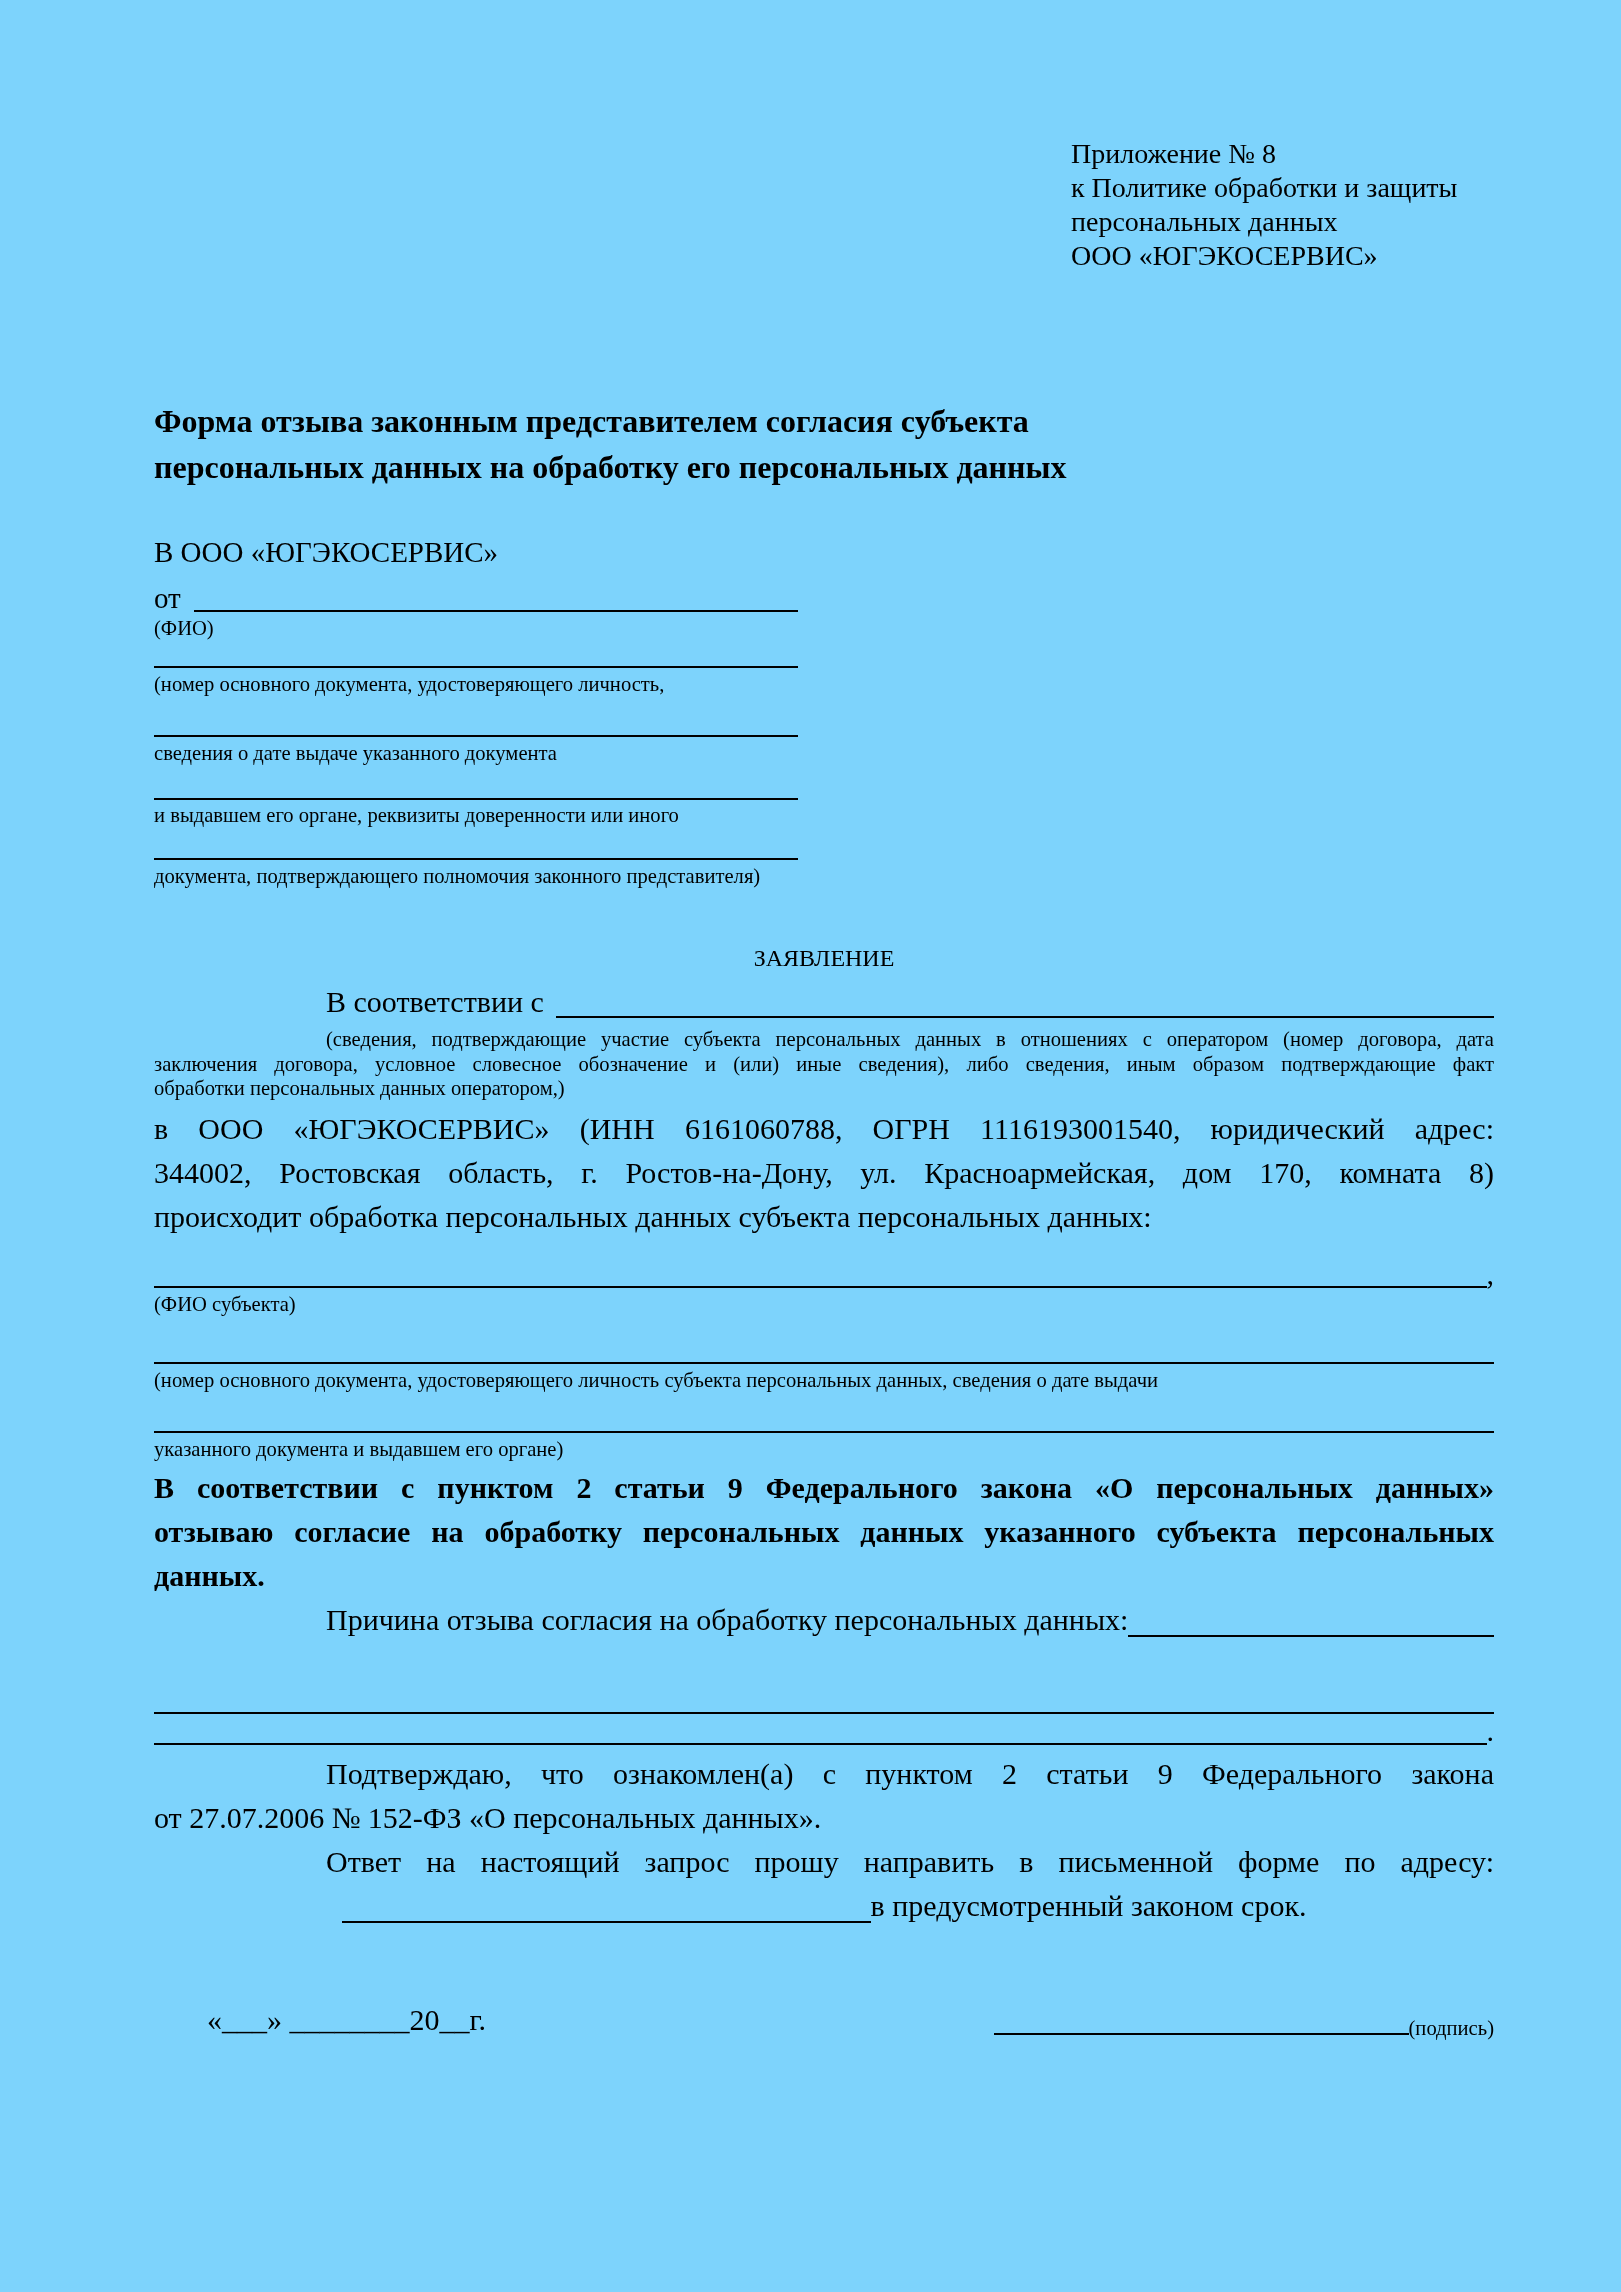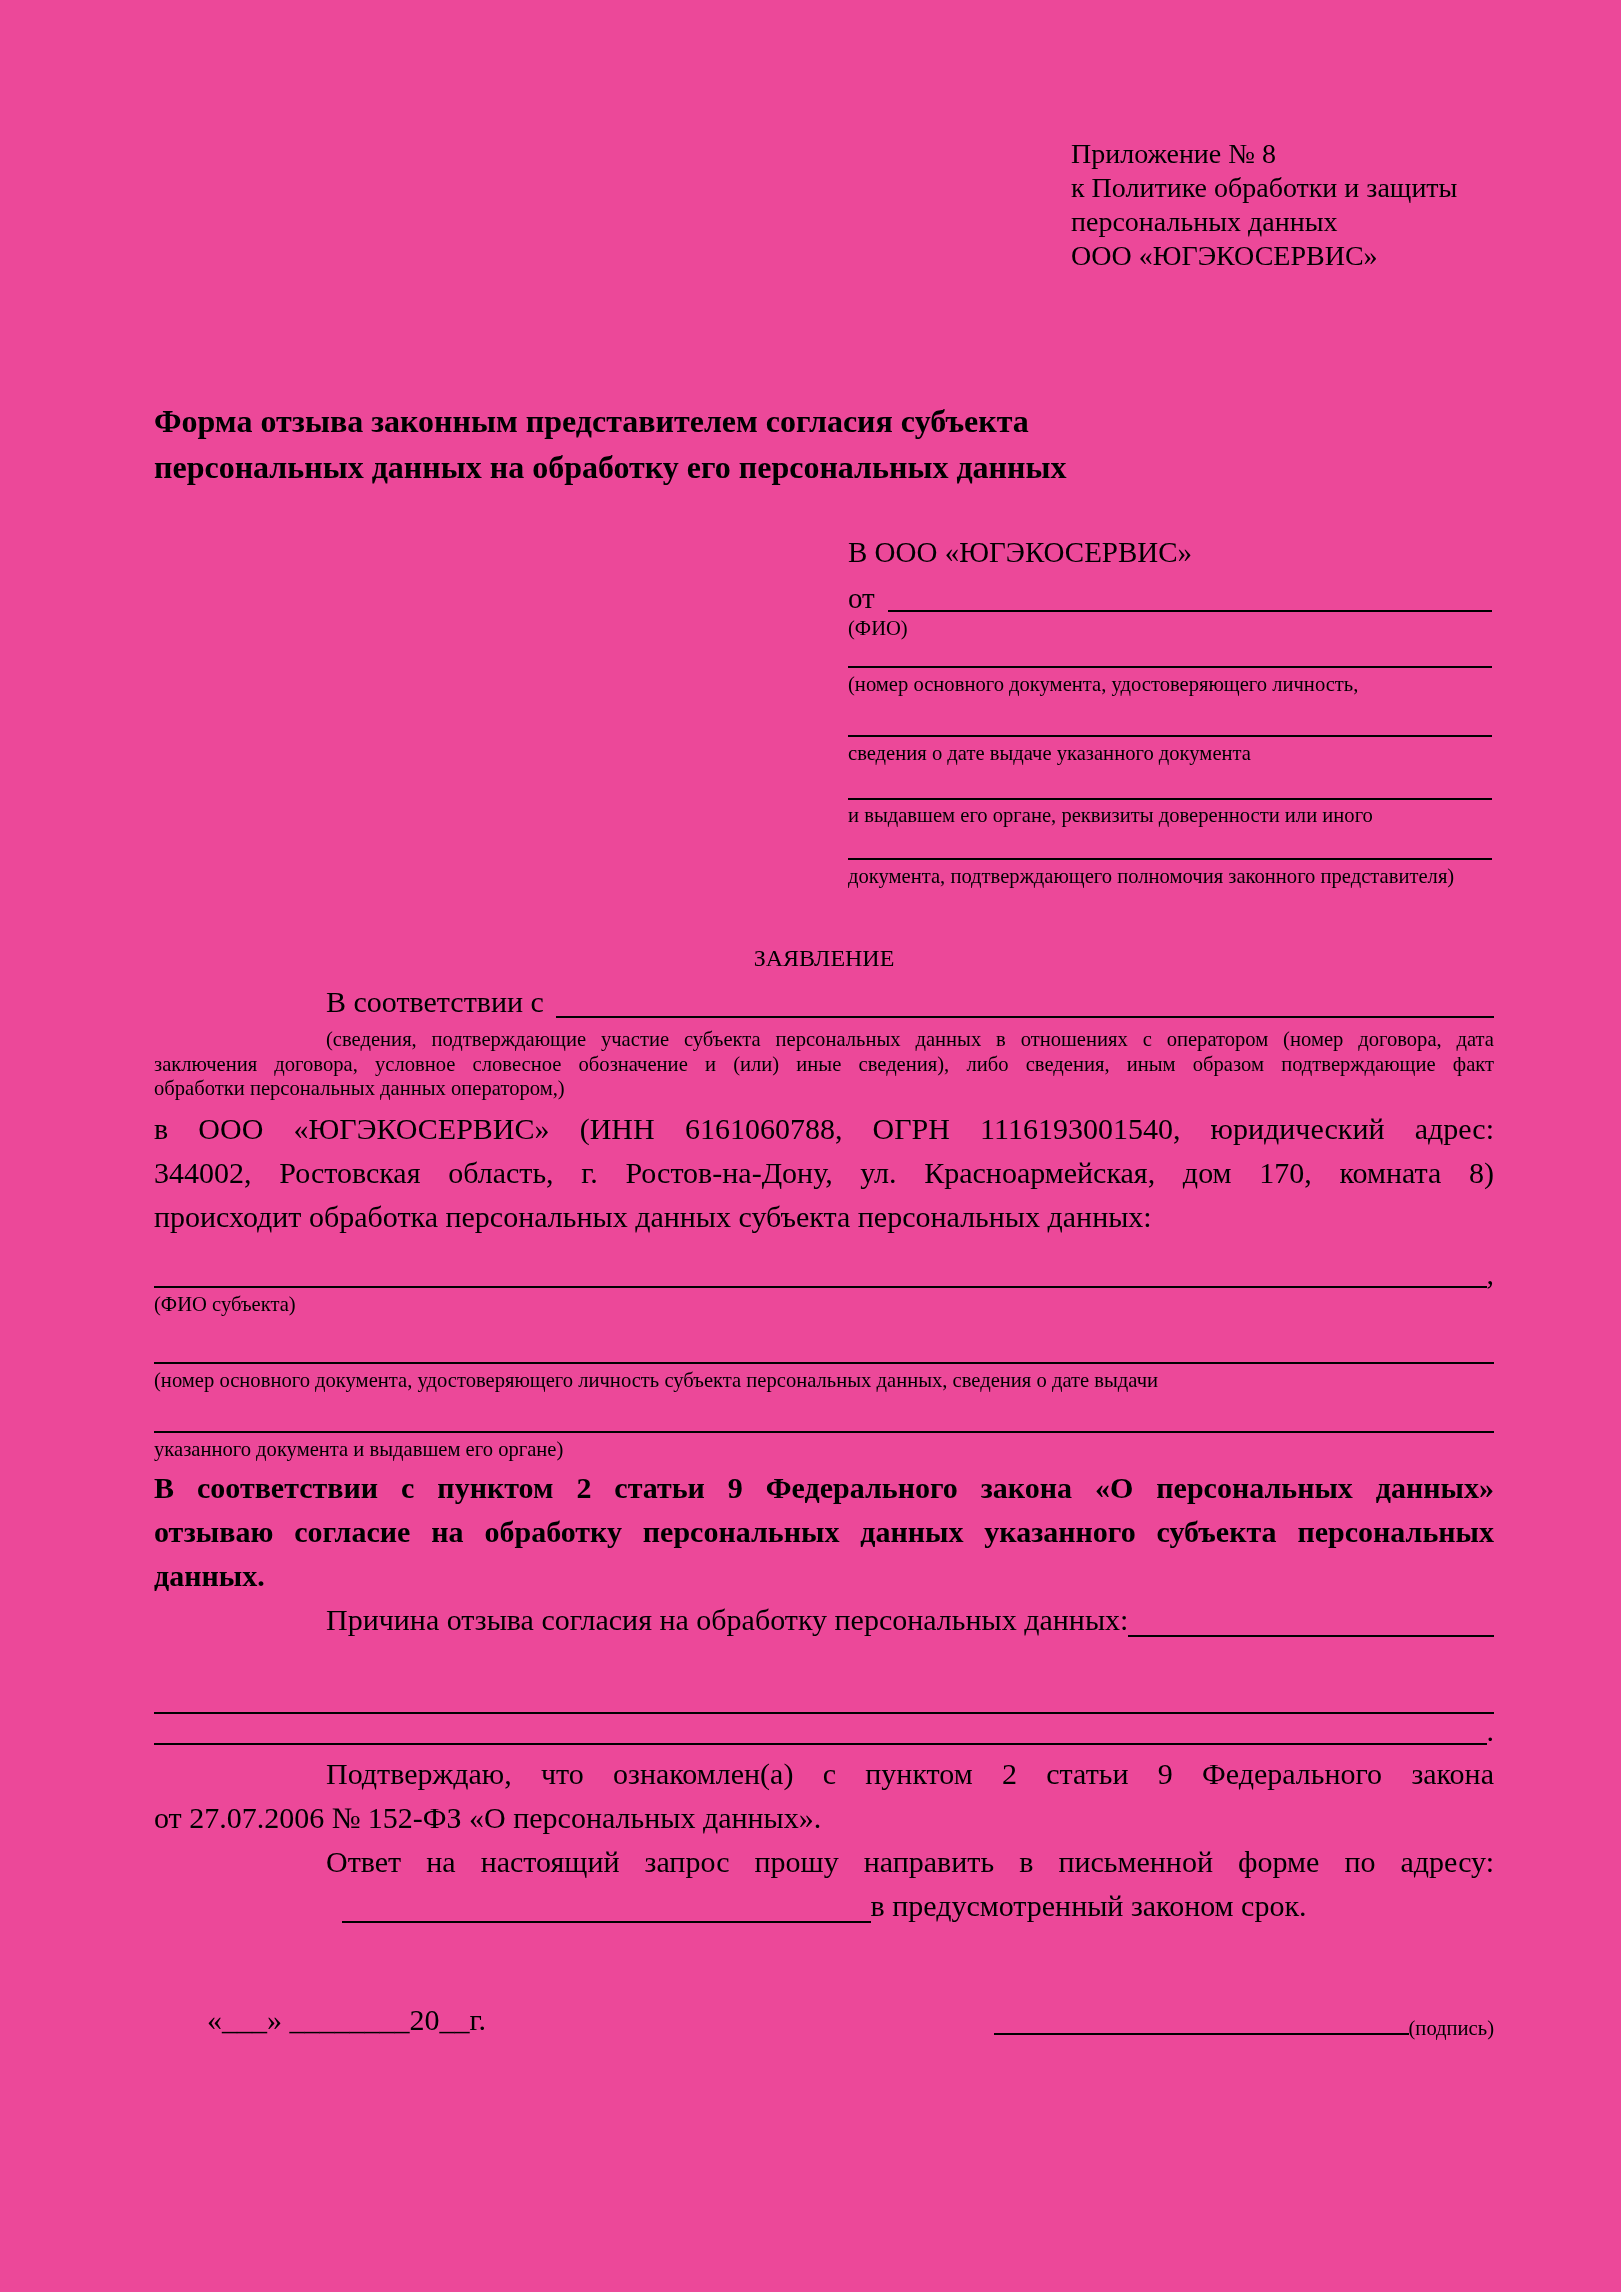--- a/index.html
+++ b/index.html
@@ -1,39 +1,39 @@
 <!DOCTYPE html>
 <html><head>
 <meta charset="utf-8">
 <style>
   html, body { margin: 0; padding: 0; background: #ffffff; }
   .page {
     position: relative;
     width: 1621px;
     height: 2293px;
-    background: #ec4899;
+    background: #7dd3fc;
     color: #000000;
     font-family: "Liberation Serif", "DejaVu Serif", serif;
     font-size: 30px;
     box-sizing: border-box;
     padding: 137px 127px 0 154px;
     overflow: hidden;
   }
   
   .annex { margin-left: 917px; font-size: 28px; line-height: 34px; }
   
   .doc-title {
     margin-top: 125px;
     text-align: left;
     font-weight: bold;
     font-size: 32px;
     line-height: 46px;
   }
   
-  .addressee { margin-top: 43px; margin-left: 694px; width: 644px; font-size: 29px; }
+  .addressee { margin-top: 43px; width: 644px; font-size: 29px; }
   .addr-to { line-height: 39px; }
   .addr-from { display: flex; margin-top: 7.8px; line-height: 37px; }
   .addr-from-prefix { padding-right: 13.7px; }
   .blank { flex: 1 1 auto; border-bottom: 2.9px solid #000; margin-bottom: 4.9px; }
   .small-caption { font-size: 20.6px; line-height: 23.5px; text-align: left; }
   .addr-blank { height: 37px; border-bottom: 2.9px solid #000; }
   .addr-unit .small-caption { padding-top: 4.9px; }
   .u1 .addr-blank { height: 25.5px; }
   .u2 .addr-blank { height: 39px; }
   .u3 .addr-blank { height: 32px; }

